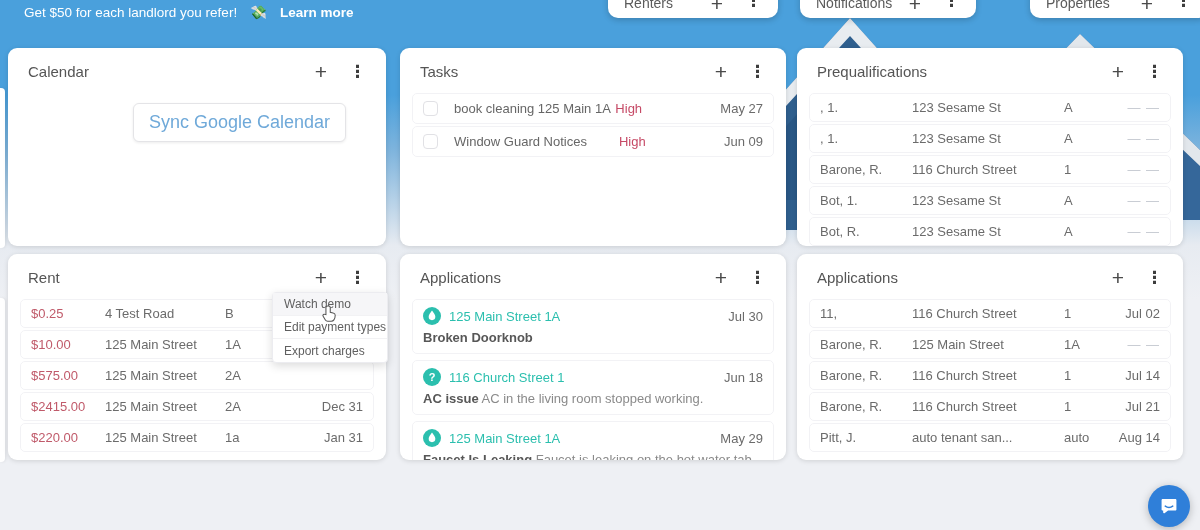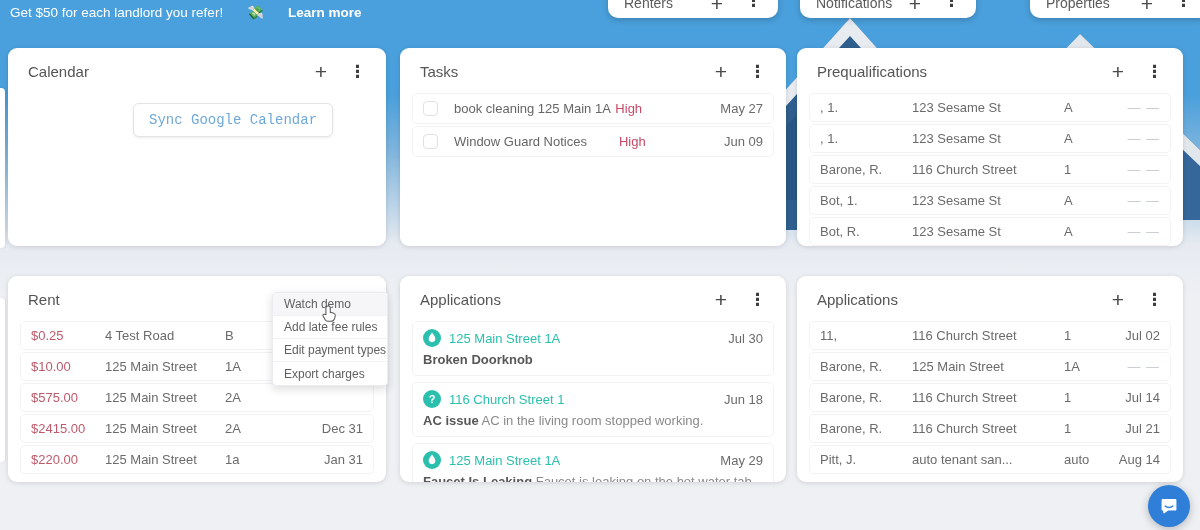--- a/index.html
+++ b/index.html
@@ -11,35 +11,35 @@
   *{margin:0;padding:0;box-sizing:border-box;}
   html,body{width:1200px;height:530px;overflow:hidden;}
   body{font-family:"Liberation Sans","DejaVu Sans",sans-serif;background:var(--bg-gray);position:relative;}
 
   
   .bg-band{position:absolute;left:0;top:0;width:1200px;height:300px;
     background:linear-gradient(180deg,var(--header-blue) 0,var(--header-blue) 95px,#7eb4dd 150px,#e7ebf1 245px,var(--bg-gray) 300px);}
   .bg-roof{position:absolute;right:0;top:0;width:600px;height:280px;}
 
   
-  .banner{position:absolute;left:10px;top:4px;color:#fff;font-size:13.5px;display:flex;gap:24px;align-items:center;z-index:3;}
+  .banner{position:absolute;left:24px;top:4px;color:#fff;font-size:13.5px;display:flex;gap:13px;align-items:center;z-index:3;}
   .banner .link{font-weight:bold;cursor:pointer;}
 
   
   .top-card{position:absolute;top:-30px;height:48px;background:#fff;border-radius:10px;
     box-shadow:0 2px 6px rgba(0,0,0,.2);display:flex;align-items:flex-end;padding:0 16px 7px;z-index:4;}
   .top-card .t-title{flex:1;font-size:14px;color:#5a5a5a;}
   .tc-renters{left:608px;width:170px;}
   .tc-notifications{left:800px;width:176px;}
   .tc-properties{left:1030px;width:178px;}
 
   
   .card{position:absolute;background:#fff;border-radius:9px;box-shadow:0 1px 5px rgba(0,0,0,.13);overflow:hidden;z-index:2;}
   .row1{top:48px;height:198px;}
-  .row2{top:276px;height:206px;}
+  .row2{top:254px;height:206px;}
   .col1{left:8px;width:378px;}
   .col2{left:400px;width:386px;}
   .col3{left:797px;width:386px;}
   .card-head{display:flex;align-items:center;padding:13px 20px 9px;}
   .card-title{flex:1;font-size:15px;color:var(--text-main);}
   .icon-plus{font-size:21px;line-height:14px;color:#4a4a4a;cursor:pointer;font-weight:400;}
   .icon-kebab{font-size:17px;color:#3d3d3d;margin-left:22px;cursor:pointer;font-weight:bold;}
   .card-body{padding:2px 12px 0;}
 
   
@@ -54,22 +54,22 @@
   .r-addr{width:120px;}
 
   
   .task-check{width:15px;height:15px;border:1.5px solid #e1e1e5;border-radius:4px;margin-right:16px;cursor:pointer;flex:none;}
   .task-label{flex:1;color:#666;}
   .task-pri{width:105px;color:var(--red-high);}
   .trow{height:31px;}
 
   
   .sync-btn{position:absolute;left:125px;top:55px;background:#fff;border:1px solid #e4e4e7;border-radius:6px;
-    box-shadow:0 1px 3px rgba(0,0,0,.08);color:var(--link-blue);font-size:14px;padding:8px 15px;cursor:pointer;
-    font-family:Liberation Mono, monospace;}
+    box-shadow:0 1px 3px rgba(0,0,0,.08);color:var(--link-blue);font-size:18px;padding:8px 15px;cursor:pointer;
+    font-family:Liberation Sans, sans-serif;}
 
   
   .mrow{border:1px solid #f2f2f5;border-radius:5px;margin-bottom:6px;padding:7px 10px 8px;font-size:13px;}
   .m-line1{display:flex;align-items:center;gap:8px;}
   .m-icon{width:18px;height:18px;border-radius:50%;background:var(--teal);flex:none;display:flex;align-items:center;justify-content:center;color:#fff;font-size:11px;font-weight:bold;}
   .m-icon svg{width:10px;height:12px;}
   .m-link{color:var(--teal);cursor:pointer;}
   .m-date{margin-left:auto;color:var(--text-dim);}
   .m-line2{margin-top:5px;color:#8a8a8a;}
   .m-bold{color:#575757;font-weight:bold;}
@@ -321,21 +321,20 @@
       <span class="c-name">Pitt, J.</span>
       <span class="c-addr">auto tenant san...</span>
       <span class="c-unit">auto</span>
       <span class="c-date">Aug 14</span>
     </div>
   </div>
 </div>
 
 <div class="menu">
   <div class="menu-item hover">Watch demo</div>
-  <div class="menu-item">Add late fee rules</div>
   <div class="menu-item">Edit payment types</div>
   <div class="menu-item">Export charges</div>
 </div>
 
 <div class="cursor">
   <svg width="15" height="17" viewBox="0 0 16 18">
     <path d="M7 1c1 0 1.8.8 1.8 1.8v5l3 .6c1.4.3 2.3 1 2.3 2.4 0 1-.5 3.6-1.4 5-.6.9-1.4 1.4-2.8 1.4H6c-1 0-1.9-.5-2.4-1.3L1.2 12c-.7-1.1.2-2.4 1.5-2.1l1.5.3V2.8C4.2 1.8 5 1 6 1z" fill="#fff" stroke="#555" stroke-width="1.1"></path>
   </svg>
 </div>
 

